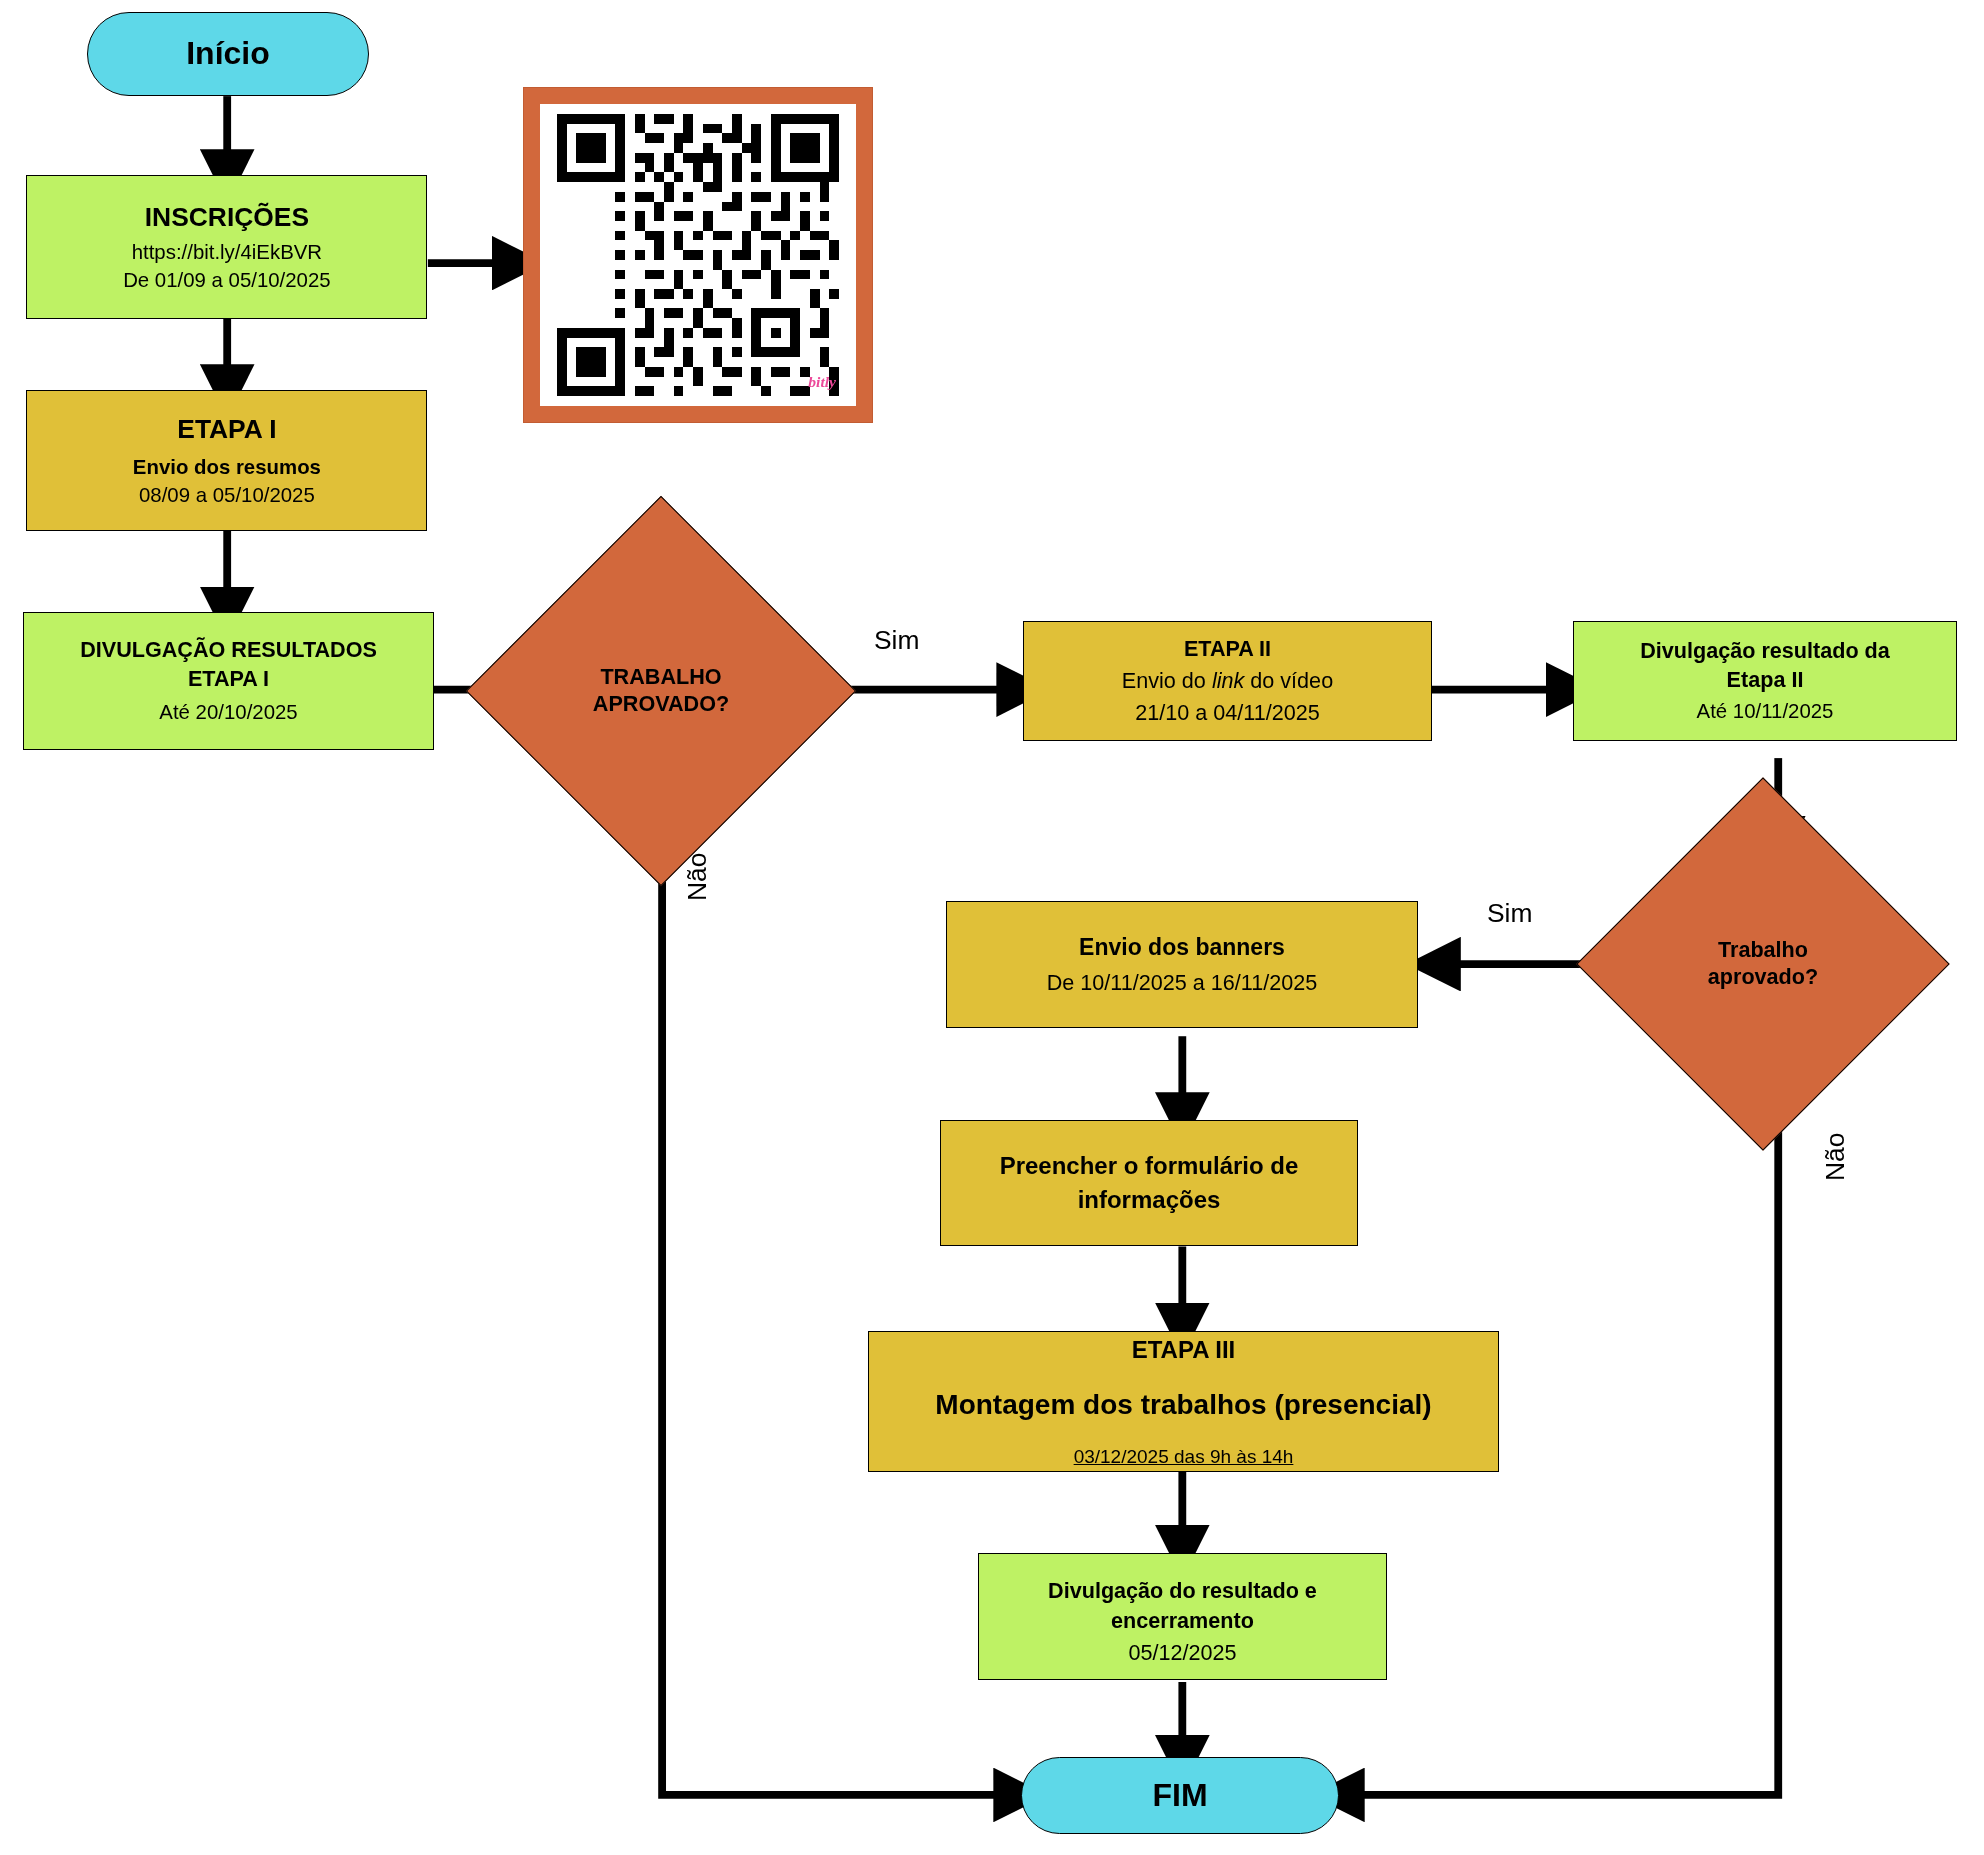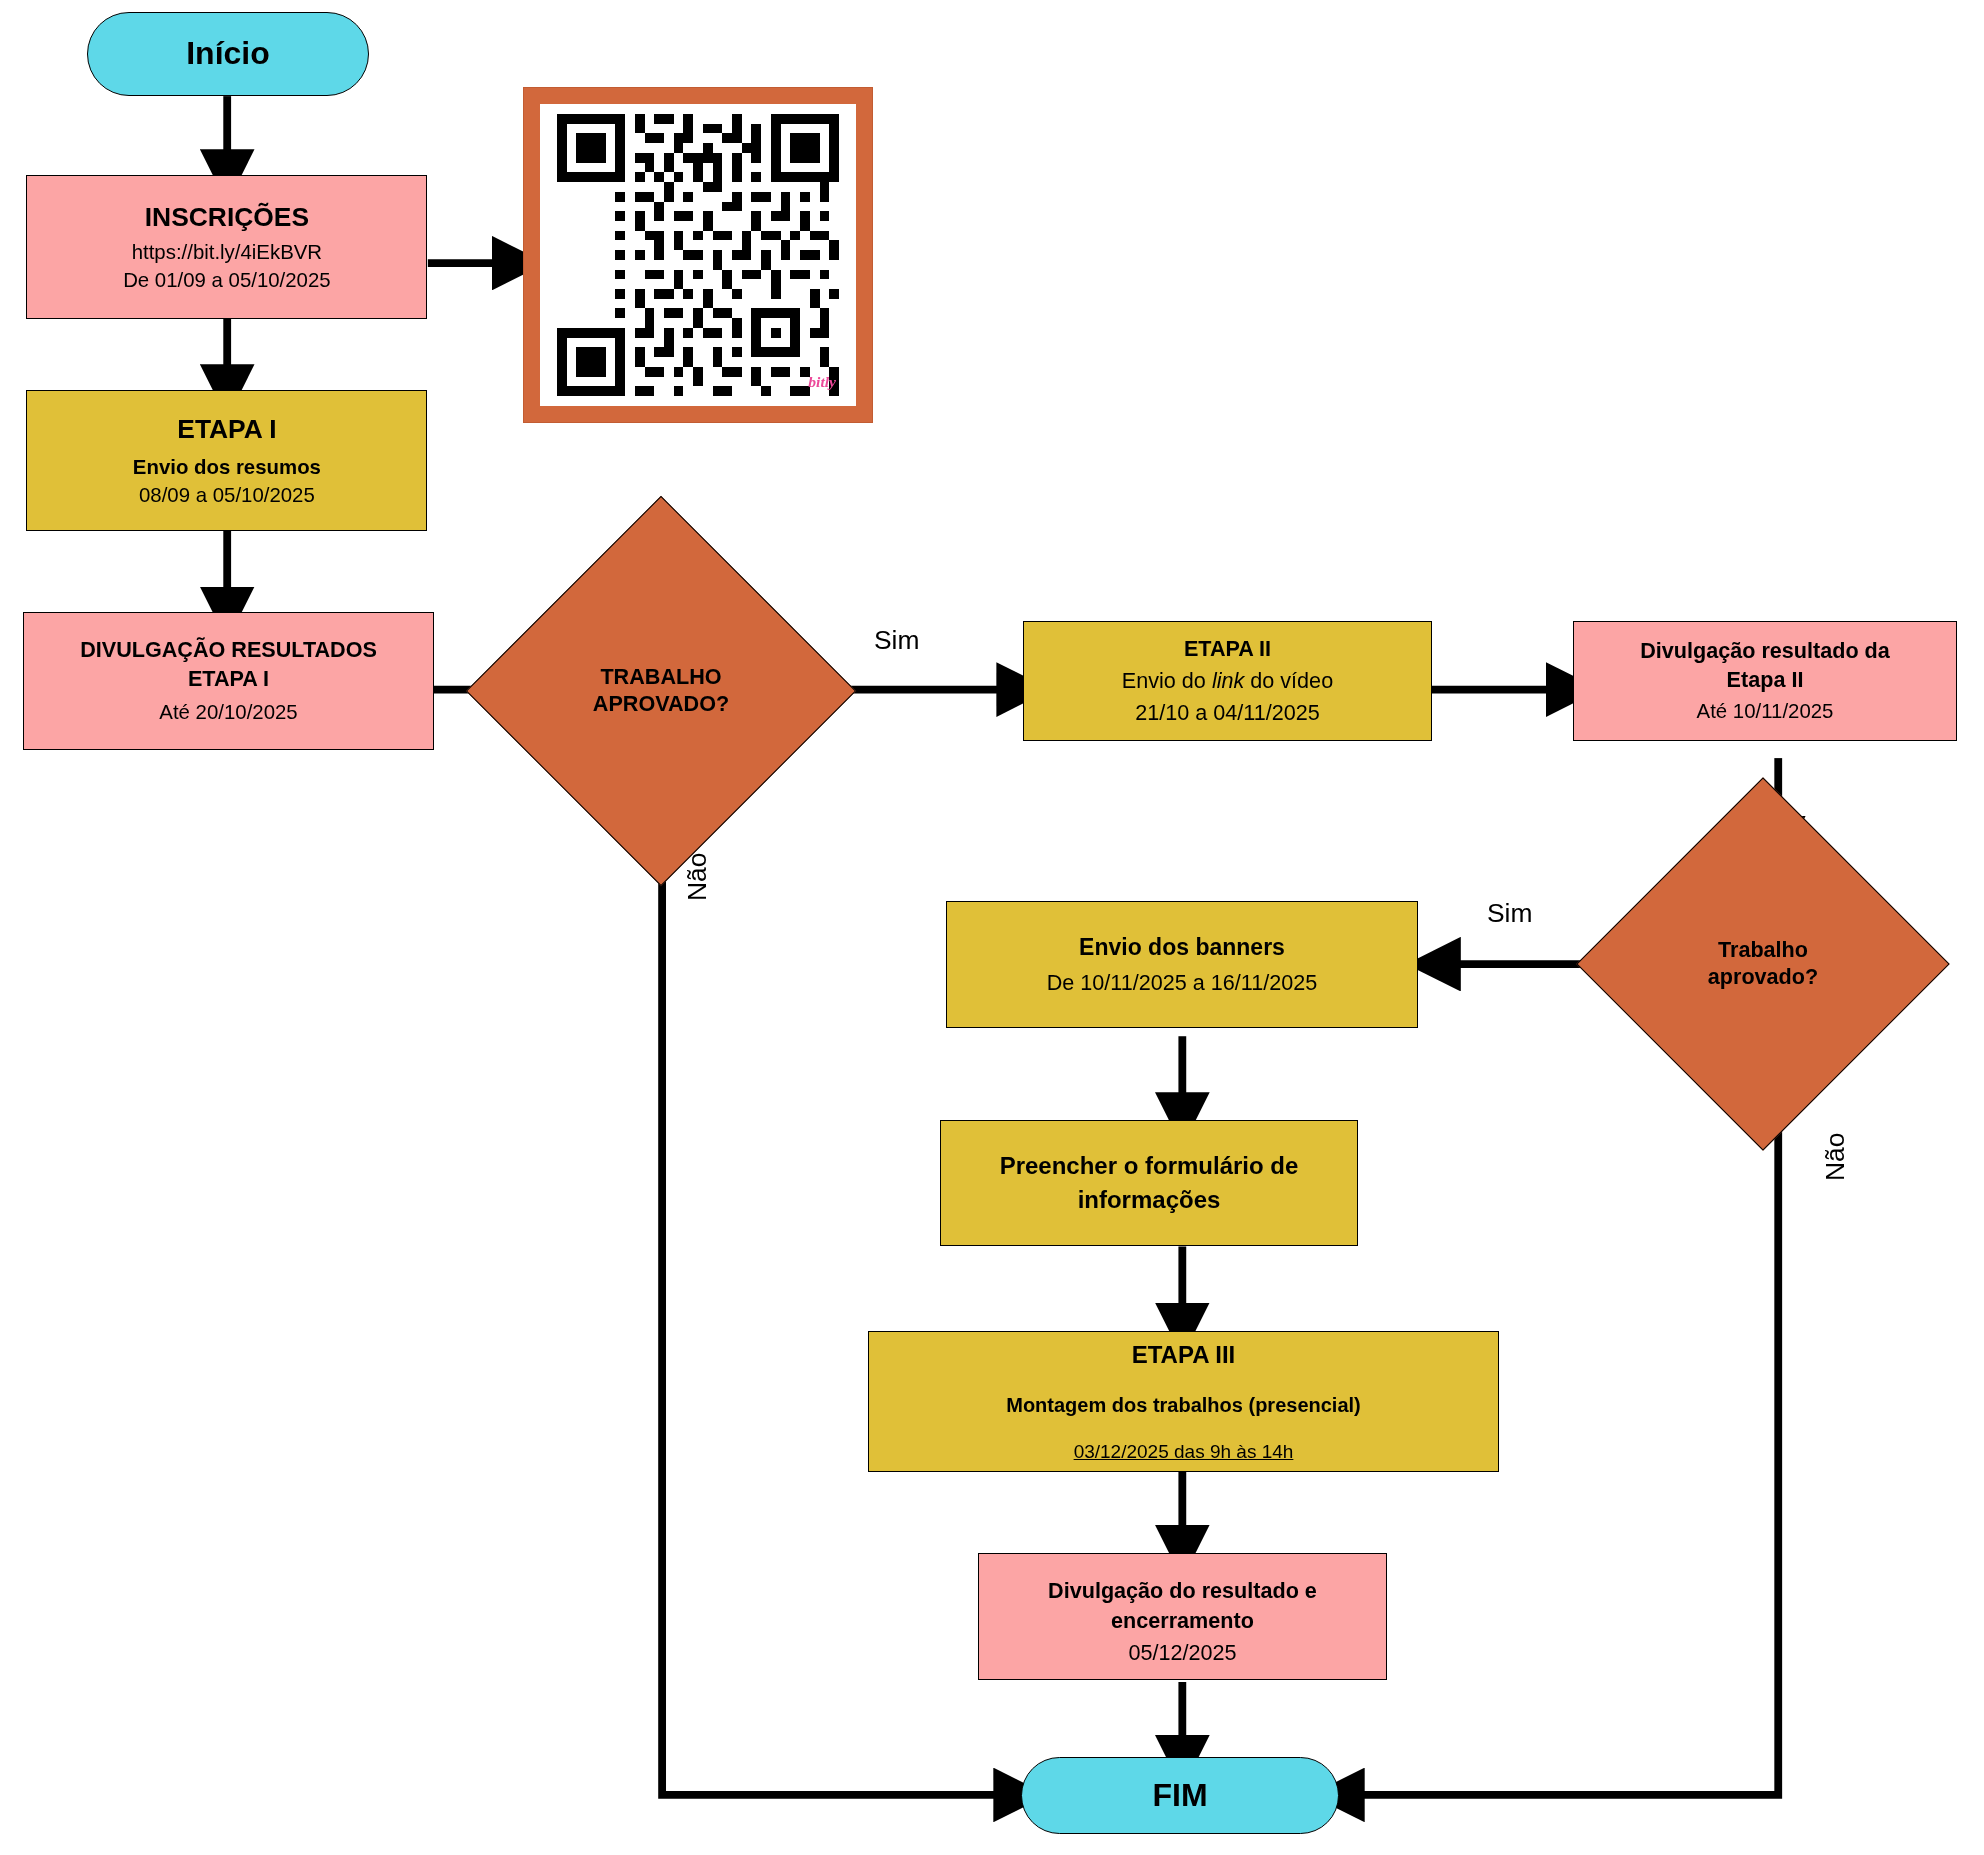--- a/index.html
+++ b/index.html
@@ -34,21 +34,21 @@
   }
   .node .l-norm {
     font-weight: normal;
   }
   .terminal {
     background: #5ed8e8;
     border-radius: 60px;
     font-weight: bold;
   }
   .process-orange {
-    background: #fca5a5;
+    background: #bef264;
   }
   .process-yellow {
     background: #e0c038;
   }
   .decision-wrap {
     position: absolute;
     display: flex;
     align-items: center;
     justify-content: center;
   }
@@ -372,21 +372,21 @@
     <span class="l-norm" style="font-size:21.6px; margin-top:8.4px;">De 10/11/2025 a 16/11/2025</span>
   </div>
 
   <div class="node process-yellow" style="left:940px; top:1120px; width:418px; height:126px;">
     <span class="l-bold" style="font-size:24px;">Preencher o formulário de</span>
     <span class="l-bold" style="font-size:24px; margin-top:4.8px;">informações</span>
   </div>
 
   <div class="node process-yellow" style="left:868px; top:1331px; width:631px; height:141px;">
     <span class="l-bold" style="font-size:24px;">ETAPA III</span>
-    <span class="l-bold" style="font-size:20px; margin-top:24px;">Montagem dos trabalhos (presencial)</span>
+    <span class="l-bold" style="font-size:28px; margin-top:24px;">Montagem dos trabalhos (presencial)</span>
     <span class="l-norm" style="font-size:19px; margin-top:22px;text-decoration:underline;">03/12/2025 das 9h às 14h</span>
   </div>
 
   <div class="node process-orange" style="left:978px; top:1553px; width:409px; height:127px;">
     <span class="l-bold" style="font-size:21.6px;margin-top:12px;">Divulgação do resultado e</span>
     <span class="l-bold" style="font-size:21.6px; margin-top:3.6px;">encerramento</span>
     <span class="l-norm" style="font-size:21.6px; margin-top:6px;">05/12/2025</span>
   </div>
 
   <div class="node terminal" style="left:1021px; top:1757px; width:318px; height:77px; font-size:32px;">

